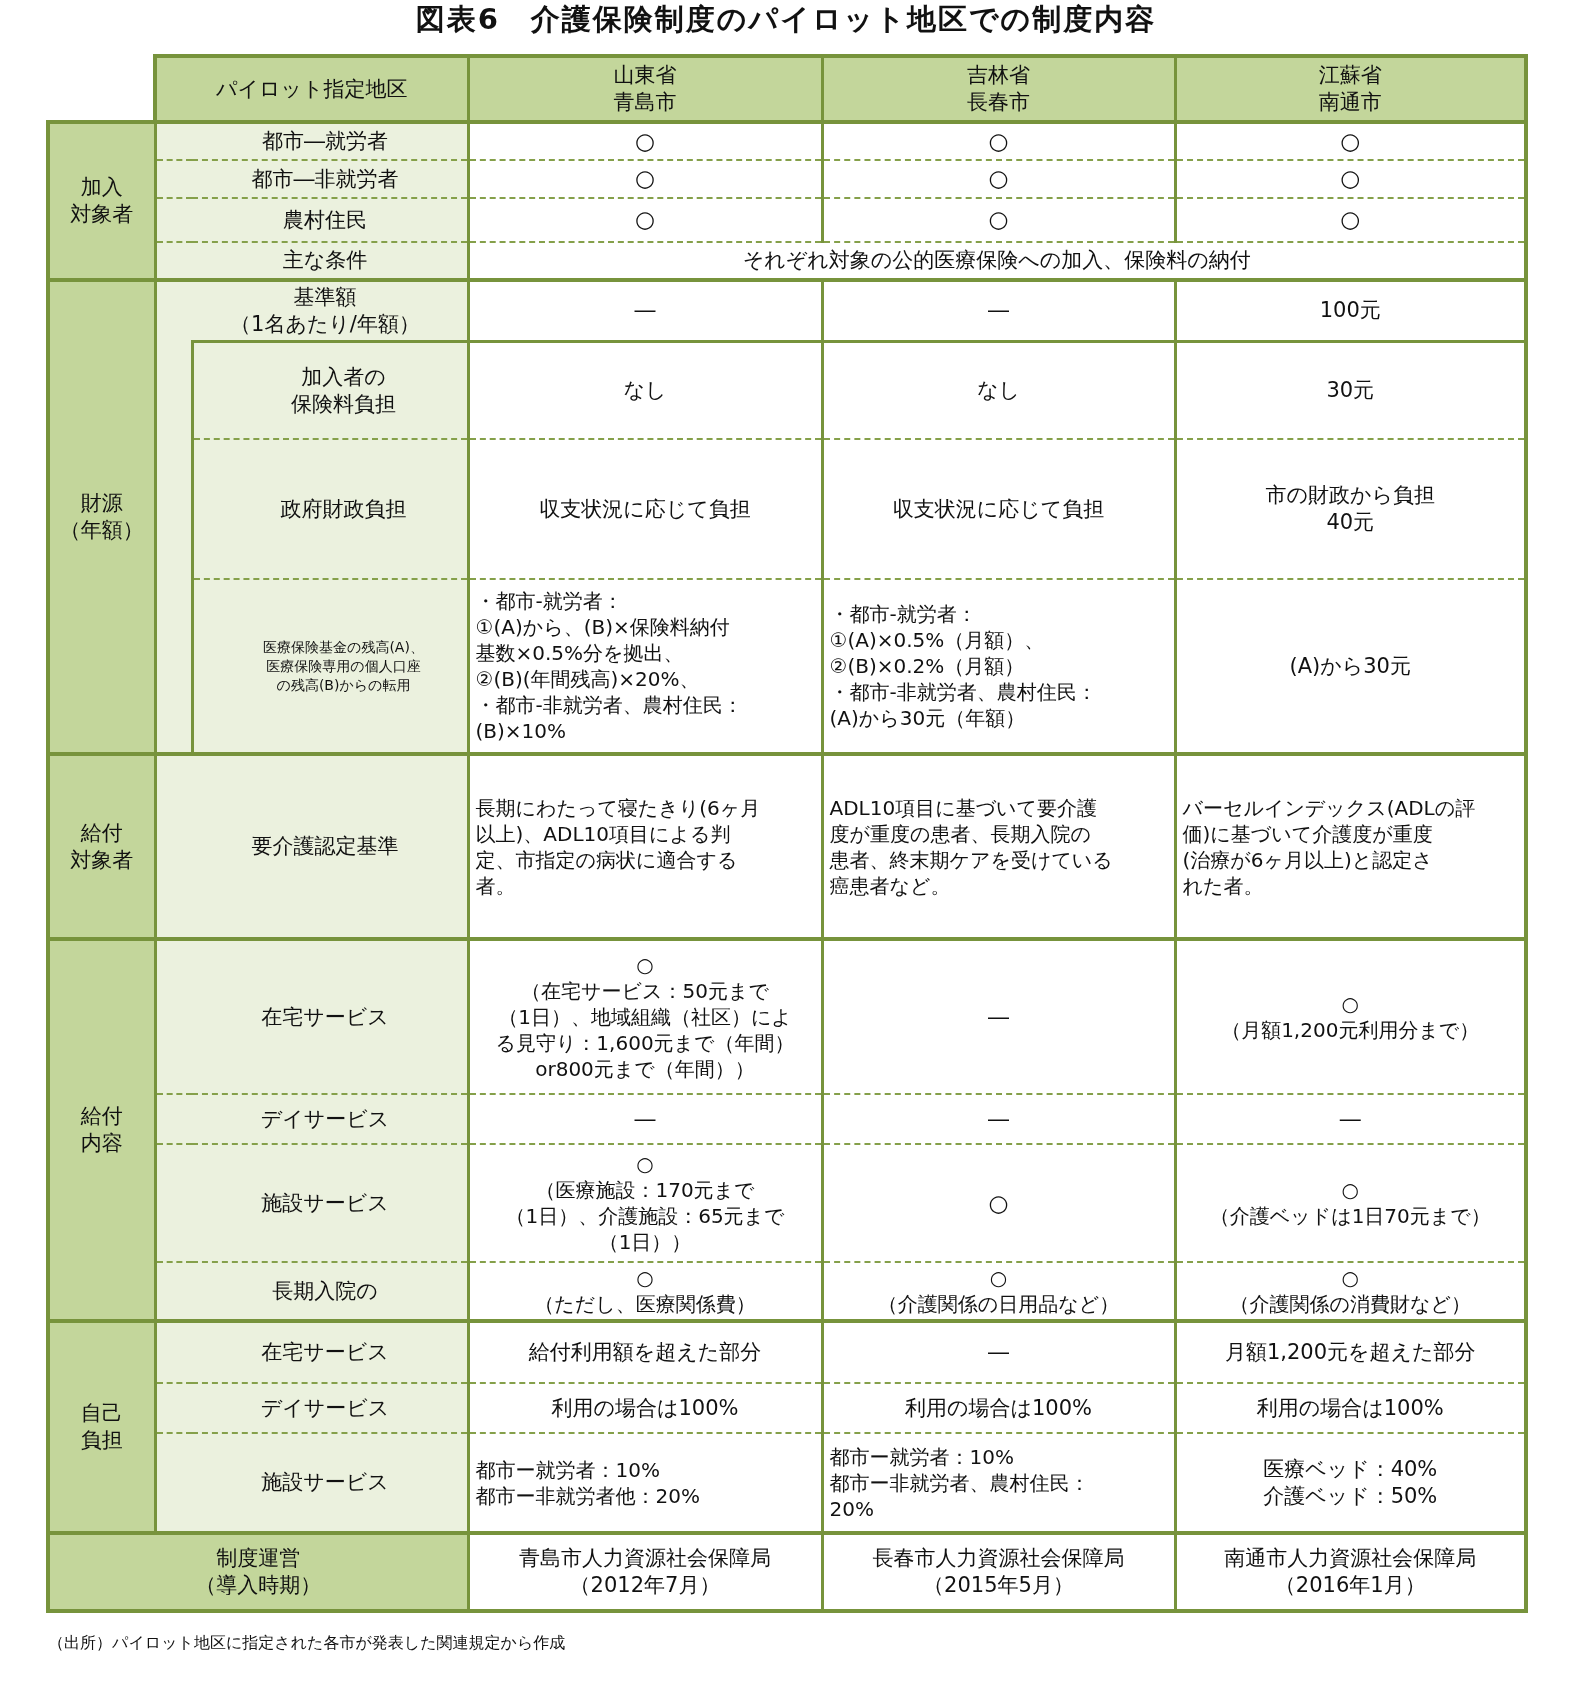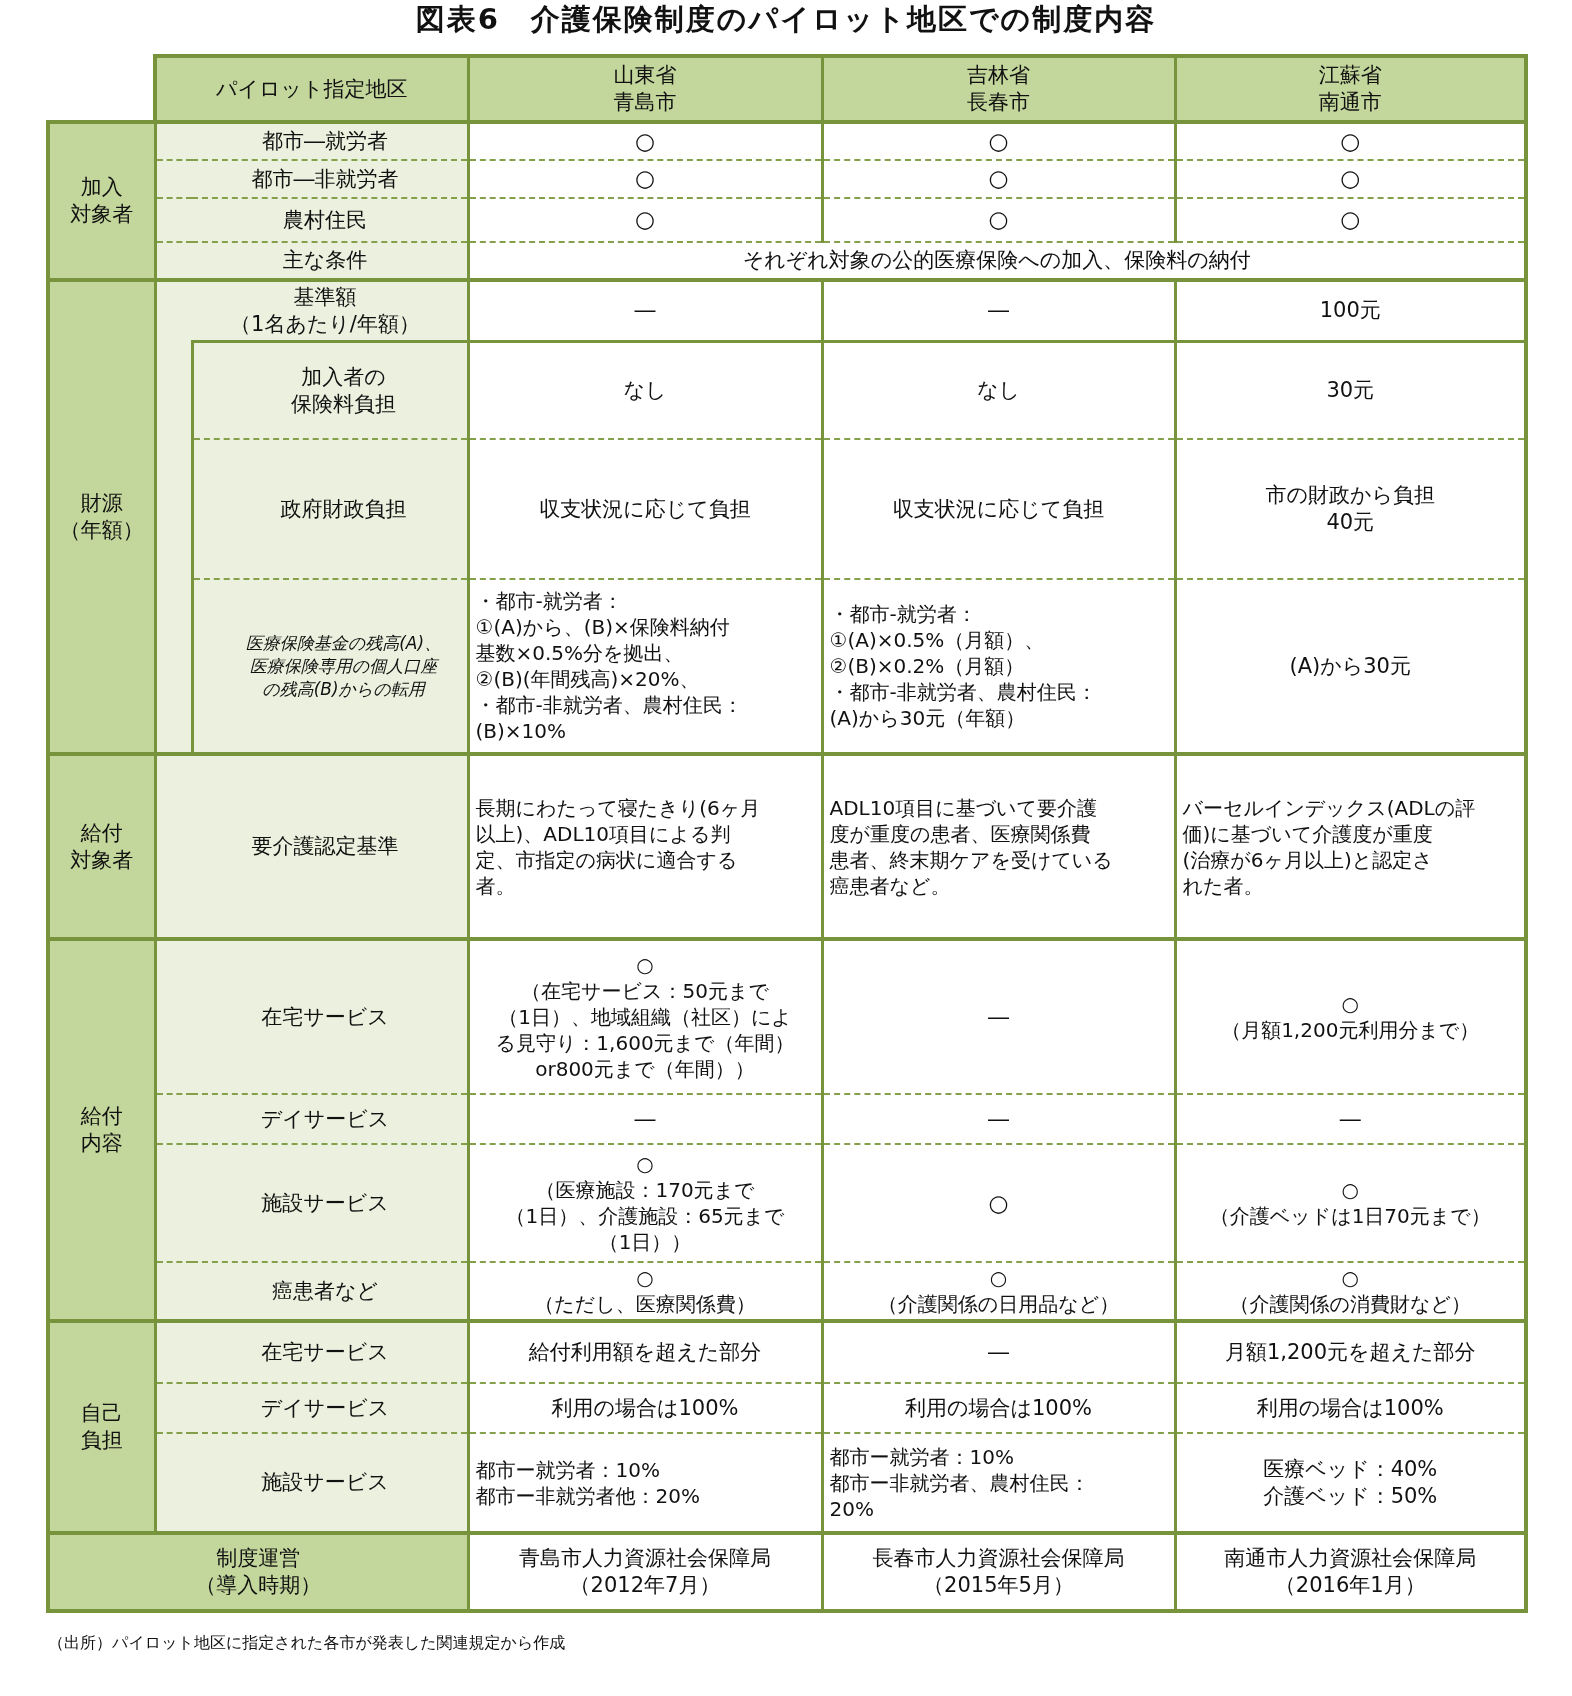--- a/index.html
+++ b/index.html
@@ -27,21 +27,21 @@
     white-space:pre-line;text-align:center;vertical-align:middle;
     font-size:21px;line-height:1.28;padding:2px 6px;
   }
   td.corner{border:none;background:#fff;}
   td.hdr{background:var(--hdr);}
   td.group{background:var(--hdr);}
   td.lbl{background:var(--lbl);padding-left:33px;}
   td.inset{background:var(--lbl);border-top:none;}
   td.left{text-align:left;}
   td.small{font-size:20px;line-height:1.3;}
-  td.xs{font-size:17px;line-height:1.35;font-style:italic;}
+  td.xs{font-size:14px;line-height:1.35;}
   td.circle{font-size:23px;}
   
   .bl{border-left:3px solid var(--bd);}
   .blo{border-left:4px solid var(--bd);}
   .bro{border-right:4px solid var(--bd);}
   .bt{border-top:3px solid var(--bd);}
   .btt{border-top:4px solid var(--bd);}
   .btd{border-top:2px dashed var(--dash);}
   .bbo{border-bottom:4px solid var(--bd);}
   .source{
@@ -144,21 +144,21 @@
 
   <tr style="height:185px">
     <td class="group blo btt">給付
 対象者</td>
     <td colspan="2" class="lbl bl btt">要介護認定基準</td>
     <td class="bl btt left small">長期にわたって寝たきり(6ヶ月
 以上)、ADL10項目による判
 定、市指定の病状に適合する
 者。</td>
     <td class="bl btt left small">ADL10項目に基づいて要介護
-度が重度の患者、医療関係費
+度が重度の患者、長期入院の
 患者、終末期ケアを受けている
 癌患者など。</td>
     <td class="bl btt bro left small">バーセルインデックス(ADLの評
 価)に基づいて介護度が重度
 (治療が6ヶ月以上)と認定さ
 れた者。</td>
   </tr>
 
   <tr style="height:155px">
     <td rowspan="4" class="group blo btt">給付
@@ -183,21 +183,21 @@
     <td colspan="2" class="lbl bl btd">施設サービス</td>
     <td class="bl btd small">○
 （医療施設：170元まで
 （1日）、介護施設：65元まで
 （1日））</td>
     <td class="bl btd circle">○</td>
     <td class="bl btd bro small">○
 （介護ベッドは1日70元まで）</td>
   </tr>
   <tr style="height:58px">
-    <td colspan="2" class="lbl bl btd">癌患者など</td>
+    <td colspan="2" class="lbl bl btd">長期入院の</td>
     <td class="bl btd small">○
 （ただし、医療関係費）</td>
     <td class="bl btd small">○
 （介護関係の日用品など）</td>
     <td class="bl btd bro small">○
 （介護関係の消費財など）</td>
   </tr>
 
   <tr style="height:62px">
     <td rowspan="3" class="group blo btt">自己

